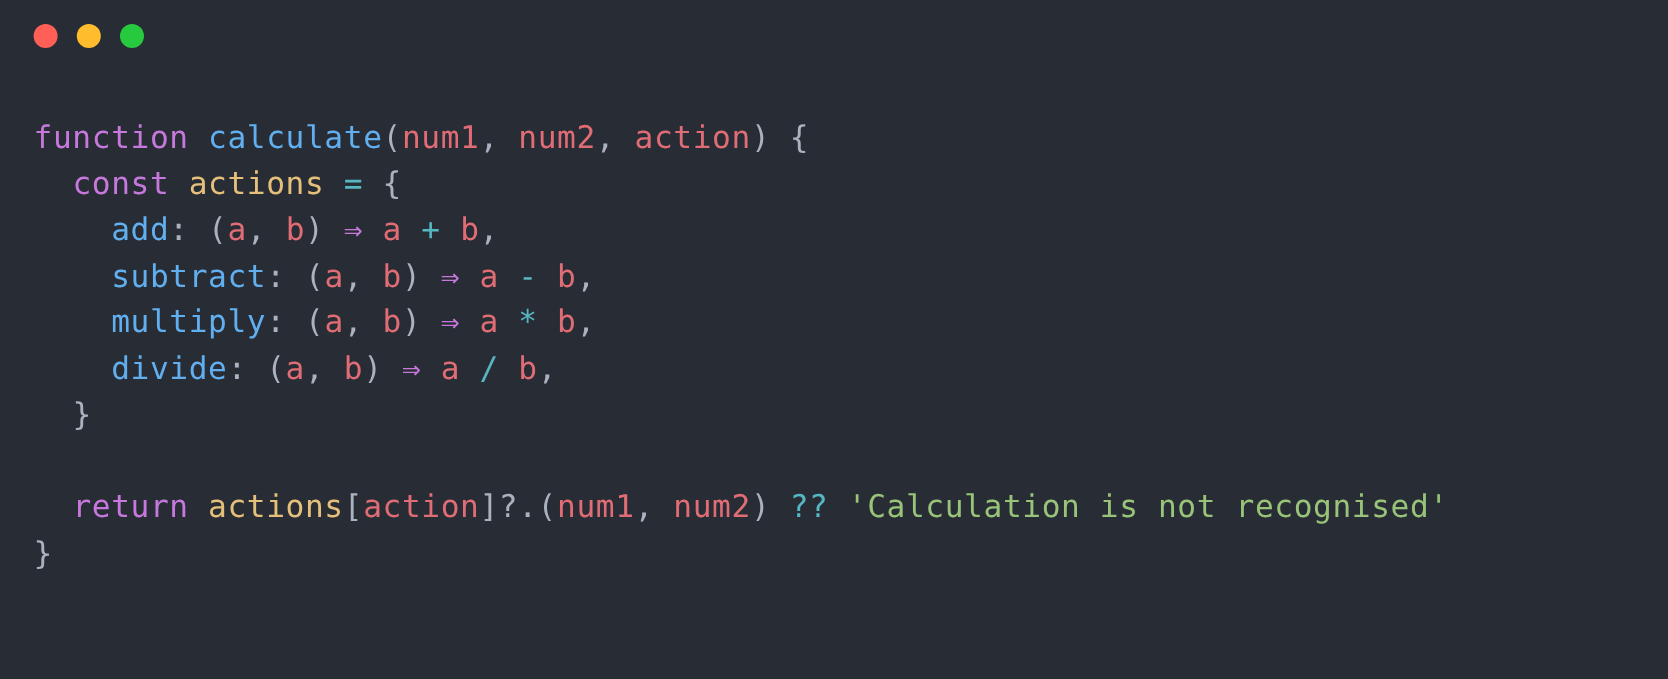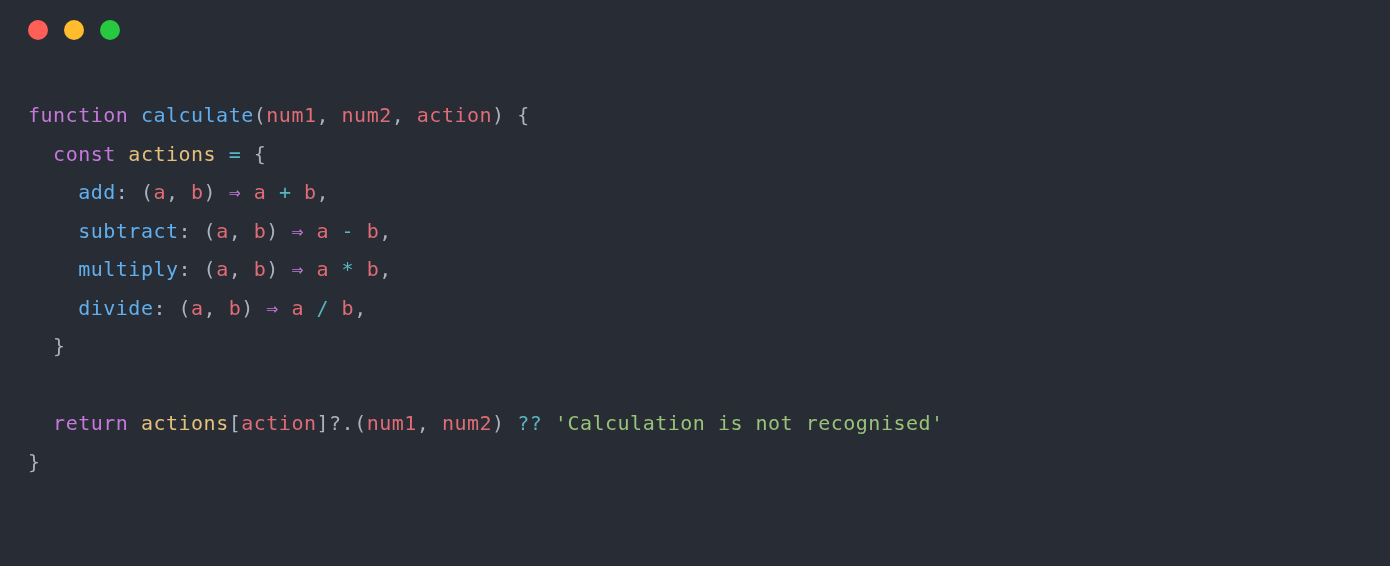--- a/index.html
+++ b/index.html
@@ -27,21 +27,21 @@
     .traffic-light {
       width: 20px;
       height: 20px;
       border-radius: 50%;
     }
     .red { background: #ff5f56; }
     .yellow { background: #ffbd2e; }
     .green { background: #27c93f; }
     .code-area {
       padding: 56px 0 0 28px;
-      font-size: 20px;
+      font-size: 26px;
       line-height: 38.5px;
       letter-spacing: 0.5px;
       white-space: pre;
       color: #abb2bf;
     }
     .tok-keyword { color: #c678dd; }
     .tok-funcname { color: #61afef; }
     .tok-punct { color: #abb2bf; }
     .tok-param { color: #e06c75; }
     .tok-var { color: #e5c07b; }

